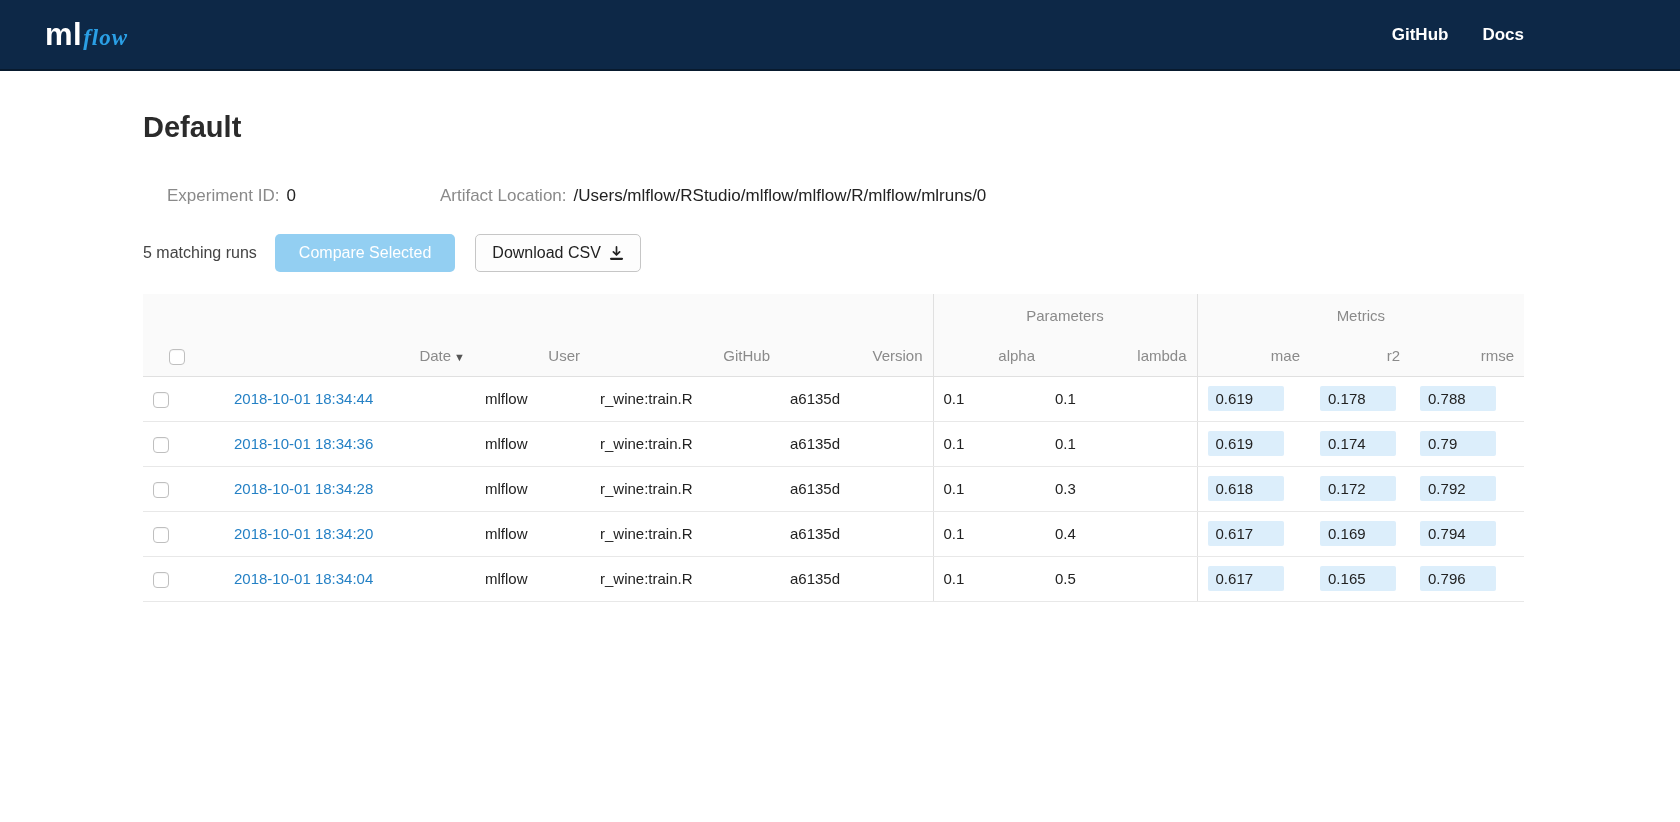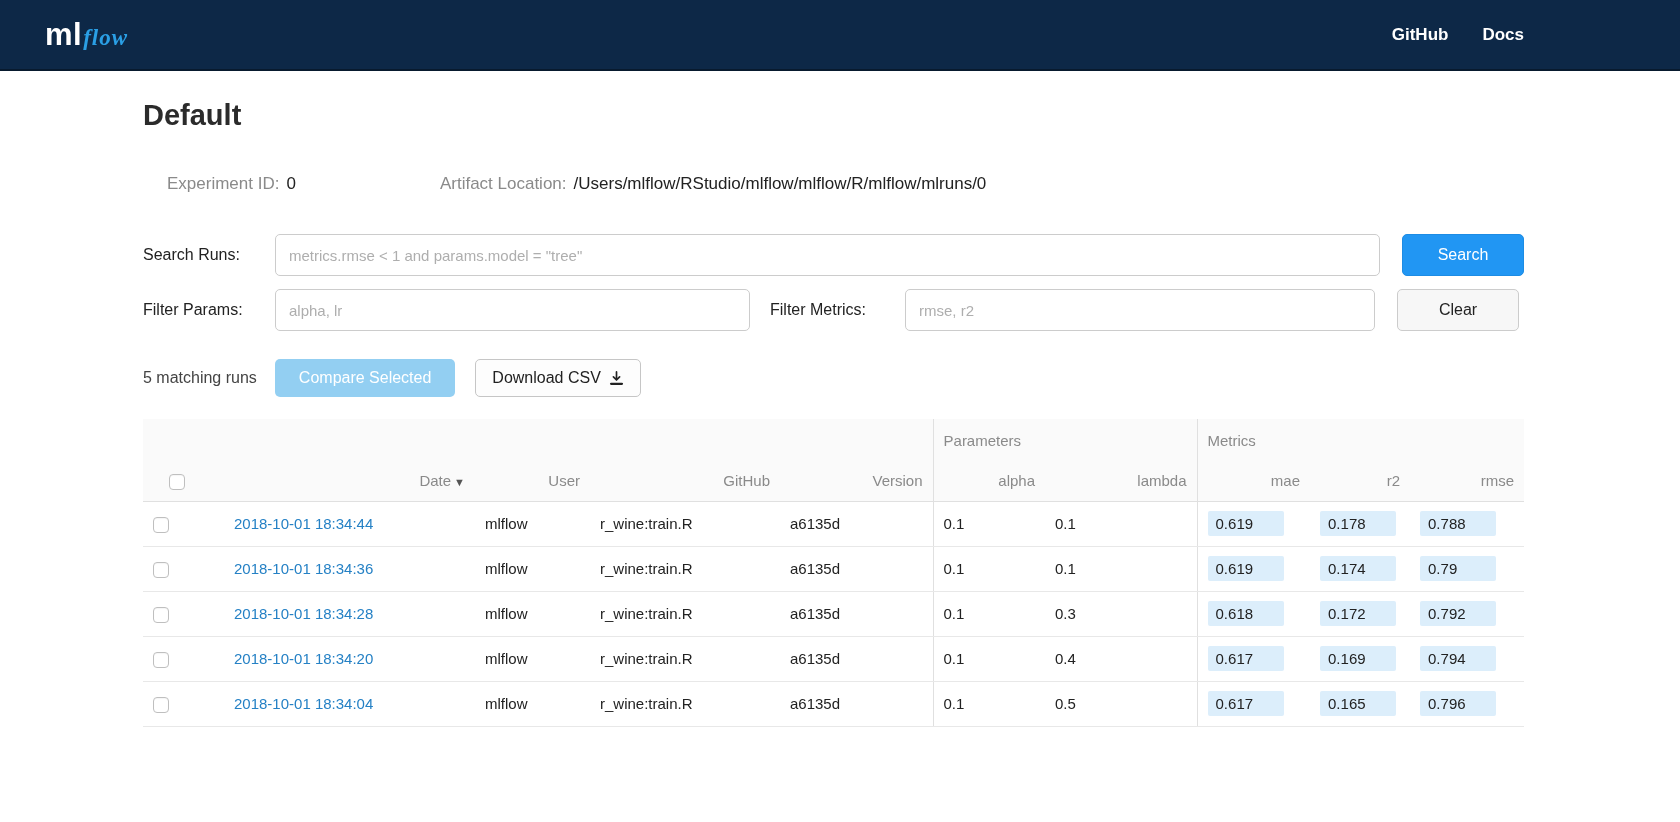--- a/index.html
+++ b/index.html
@@ -17,21 +17,21 @@
   .logo-flow {
     color: #2a9fe5; font-size: 23px; font-weight: 700; font-style: italic;
     font-family: "Liberation Serif", serif; margin-left: 1px; letter-spacing: 1px;
   }
   .nav-links { display: flex; gap: 34px; }
   .nav-link { color: #ffffff; font-size: 17px; font-weight: 700; text-decoration: none; cursor: pointer; }
 
   
   .container { padding: 0 156px 0 143px; }
 
-  .page-title { font-size: 29px; font-weight: 700; color: #2b2b2b; margin-top: 28px; }
+  .page-title { font-size: 29px; font-weight: 700; color: #2b2b2b; margin-top: 40px; }
 
   .meta-row { display: flex; margin-top: 42px; font-size: 17px; }
   .meta-label { color: #8a8a8a; margin-left: 24px; }
   .meta-value { color: #222; margin-left: 7px; }
   .meta-item + .meta-item { margin-left: 120px; }
   .meta-item { display: flex; }
 
   
   .search-area { margin-top: 40px; }
   .search-row { display: flex; align-items: center; margin-bottom: 13px; }
@@ -71,21 +71,21 @@
     display: inline-flex; align-items: center; gap: 8px; cursor: pointer;
   }
   .dl-icon { display: inline-block; width: 15px; height: 15px; }
 
   
   .runs-table-wrap { margin-top: 22px; }
   table.runs { border-collapse: collapse; table-layout: fixed; width: 1381px; font-size: 15px; }
   table.runs thead { background: #fafafa; }
   table.runs th { font-weight: 400; color: #8a8a8a; text-align: right; padding: 0 10px; }
   tr.group-row th { height: 42px; vertical-align: middle; }
-  tr.group-row th.group { text-align: left; }
+  tr.group-row th.group { text-align: center; }
   tr.head-row th { height: 40px; vertical-align: middle; border-bottom: 1px solid #e0e0e0; }
   .sep { border-left: 1px solid #e0e0e0; }
   table.runs td { height: 45px; padding: 0 10px; border-bottom: 1px solid #e8e8e8; color: #222; vertical-align: middle; }
   .checkbox {
     display: inline-block; width: 16px; height: 16px; border: 1px solid #bfbfbf;
     border-radius: 4px; background: #fff; vertical-align: middle; cursor: pointer;
     box-shadow: inset 0 1px 1px rgba(0,0,0,0.04);
   }
   .sort { color: #555; font-size: 11px; margin-left: 3px; }
   .run-link { color: #2581c5; text-decoration: none; cursor: pointer; margin-left: 29px; }
@@ -117,34 +117,20 @@
     <div class="meta-item">
       <span class="meta-label">Experiment ID:</span>
       <span class="meta-value">0</span>
     </div>
     <div class="meta-item">
       <span class="meta-label">Artifact Location:</span>
       <span class="meta-value">/Users/mlflow/RStudio/mlflow/mlflow/R/mlflow/mlruns/0</span>
     </div>
   </div>
 
-  <div class="search-area">
-    <div class="search-row">
-      <span class="field-label">Search Runs:</span>
-      <input type="text" class="txt-input input-search-runs" placeholder="metrics.rmse &lt; 1 and params.model = &quot;tree&quot;" style="">
-      <button class="btn btn-search">Search</button>
-    </div>
-    <div class="search-row">
-      <span class="field-label">Filter Params:</span>
-      <input type="text" class="txt-input input-filter-params" placeholder="alpha, lr" style="">
-      <span class="field-label secondary">Filter Metrics:</span>
-      <input type="text" class="txt-input input-filter-metrics" placeholder="rmse, r2" style="">
-      <button class="btn btn-clear">Clear</button>
-    </div>
-  </div>
 
   <div class="toolbar">
     <span class="matching-runs">5 matching runs</span>
     <button class="btn-compare">Compare Selected</button>
     <button class="btn-download">
       <span>Download CSV</span>
       <span class="dl-icon">
         <svg viewBox="0 0 16 16" width="15" height="15">
             <path d="M8 1v8M4.7 6.3 8 9.6l3.3-3.3" stroke="#222" stroke-width="1.8" fill="none" stroke-linecap="round" stroke-linejoin="round"></path>
             <path d="M2.2 13.7h11.6" stroke="#222" stroke-width="2.4" stroke-linecap="round"></path>

